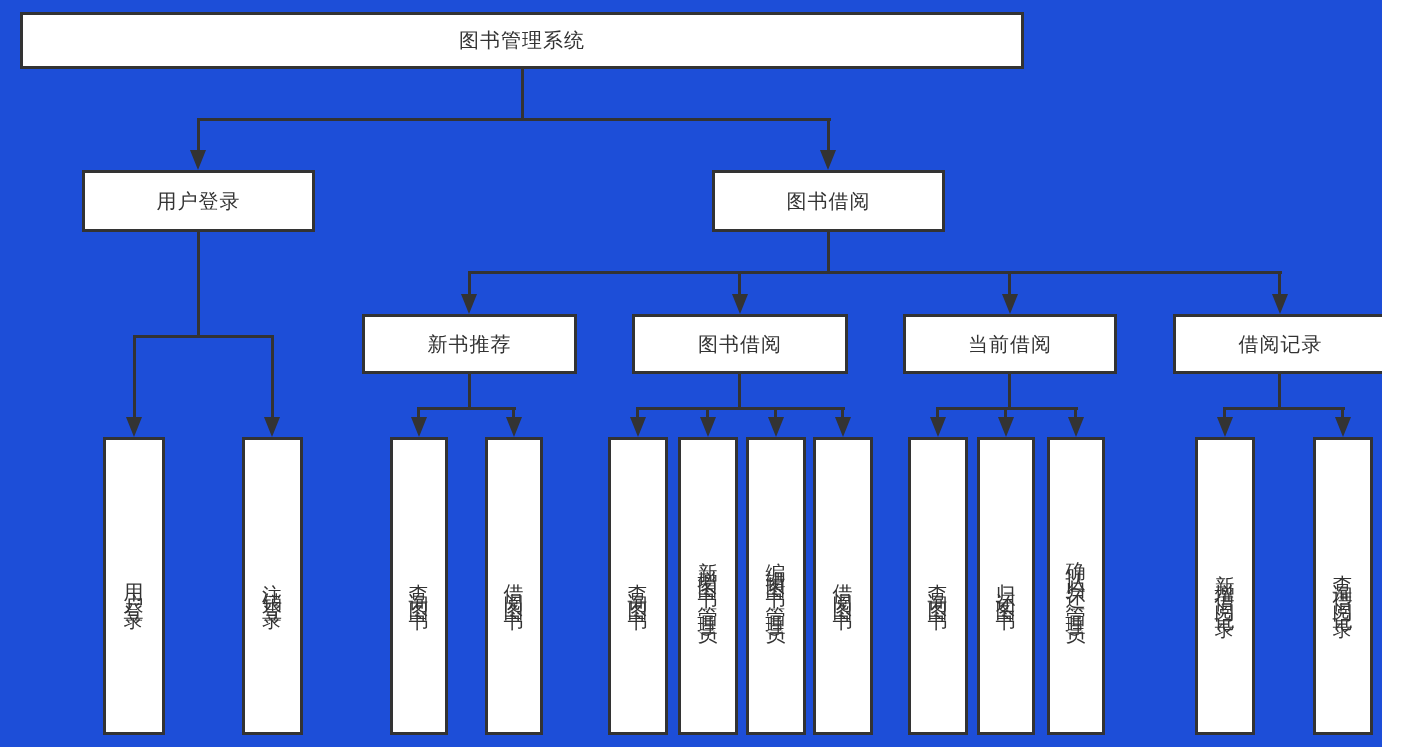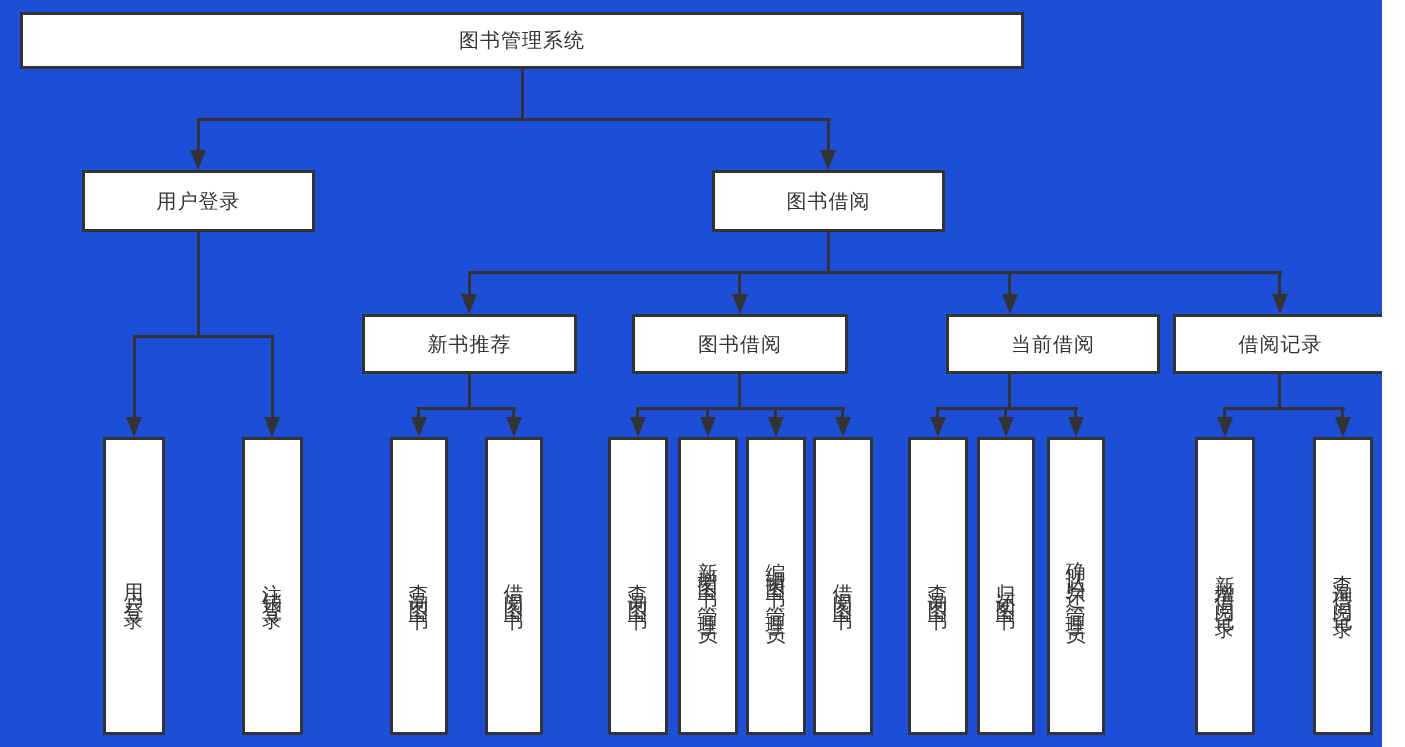--- a/index.html
+++ b/index.html
@@ -87,21 +87,21 @@
   <div class="arrow" style="left:1002px; top:294px;"></div>
   <div class="vl" style="left:1278px; top:271px; height:27px;"></div>
   <div class="arrow" style="left:1272px; top:294px;"></div>
 
   <div class="box" style="left:362px; top:314px; width:215px; height:60px;">
     <span>新书推荐</span>
   </div>
   <div class="box" style="left:632px; top:314px; width:216px; height:60px;">
     <span>图书借阅</span>
   </div>
-  <div class="box" style="left:903px; top:314px; width:214px; height:60px;margin-left:43px;">
+  <div class="box" style="left:903px; top:314px; width:214px; height:60px;">
     <span>当前借阅</span>
   </div>
   <div class="box" style="left:1173px; top:314px; width:215px; height:60px;">
     <span>借阅记录</span>
   </div>
 
   <div class="vl" style="left:468px; top:374px; height:33px;"></div>
   <div class="hl" style="left:417px; top:407px; width:99px;"></div>
   <div class="vl" style="left:417px; top:407px; height:13px;"></div>
   <div class="arrow" style="left:411px; top:417px;"></div>

